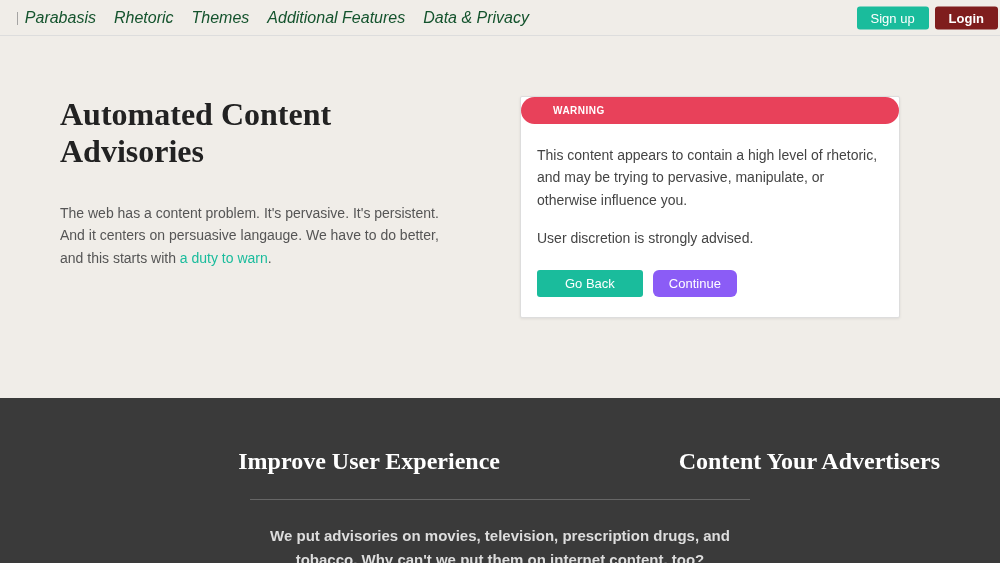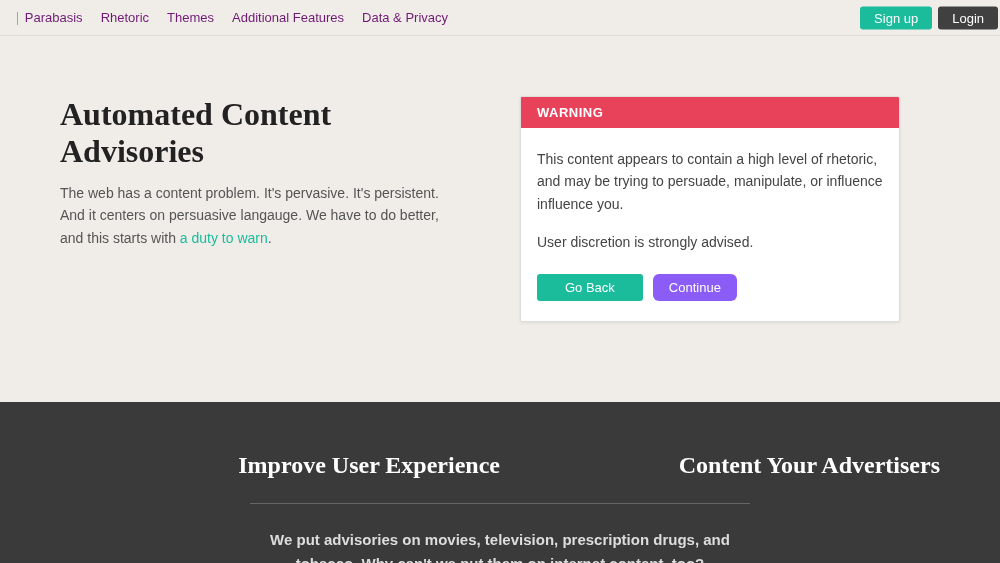--- a/index.html
+++ b/index.html
@@ -21,73 +21,75 @@
       gap: 0;
       font-size: 13px;
       color: #555;
     }
     .nav-separator {
       color: #888;
       margin-right: 6px;
       font-size: 14px;
     }
     .nav-link {
-      color: #701a75;
+      color: #14532d;
       text-decoration: none;
       margin-right: 18px;
-      font-size: 13px;
-      font-family: Arial, sans-serif;
+      font-size: 16px;
+      font-family: Arial, sans-serif;
+      font-style: italic;
     }
     .nav-right {
       position: absolute;
       right: 2px;
       top: 50%;
       transform: translateY(-50%);
       display: flex;
       gap: 6px;
     }
     .btn-signup {
       background: #1abc9c;
       color: white;
       border: none;
       padding: 4px 14px;
       border-radius: 3px;
       font-size: 13px;
       font-family: Arial, sans-serif;
       cursor: pointer;
     }
     .btn-login {
-      background: #404040;
+      background: #7f1d1d;
       color: white;
       border: none;
       padding: 4px 14px;
       border-radius: 3px;
       font-size: 13px;
       font-family: Arial, sans-serif;
       cursor: pointer;
+      font-weight: bold;
     }
 
     
     .main-section {
       background: #f0ede8;
       padding: 60px 60px 80px 60px;
       display: flex;
       align-items: flex-start;
       gap: 60px;
       min-height: 320px;
     }
     .main-left {
       flex: 1;
       max-width: 400px;
     }
     .main-left h1 {
       font-size: 32px;
       font-weight: bold;
       color: #222;
-      margin-bottom: 12px;
+      margin-bottom: 32px;
       font-family: Georgia, serif;
     }
     .main-left p {
       font-size: 14px;
       color: #555;
       line-height: 1.6;
       font-family: Arial, sans-serif;
     }
     .main-left a {
       color: #1abc9c;
@@ -100,25 +102,26 @@
       max-width: 380px;
       background: white;
       border: 1px solid #ddd;
       border-radius: 2px;
       overflow: hidden;
       box-shadow: 0 1px 3px rgba(0,0,0,0.08);
     }
     .warning-header {
       background: #e8415a;
       color: white;
-      padding: 8px 16px;
-      font-size: 13px;
+      padding: 8px 32px;
+      font-size: 10px;
       font-weight: bold;
       font-family: Arial, sans-serif;
       letter-spacing: 0.5px;
+      border-radius: 14px;
     }
     .warning-body {
       padding: 20px 16px;
     }
     .warning-body p {
       font-size: 14px;
       color: #444;
       line-height: 1.6;
       font-family: Arial, sans-serif;
       margin-bottom: 16px;
@@ -216,21 +219,21 @@
   <div class="main-left">
     <h1>Automated Content Advisories</h1>
     <p>
       <span>The web has a content problem. It's pervasive. It's persistent. And it centers on persuasive langauge. We have to do better, and this starts with </span><a href="#">a duty to warn</a><span>.</span>
     </p>
   </div>
 
   <div class="warning-card">
     <div class="warning-header">WARNING</div>
     <div class="warning-body">
-      <p>This content appears to contain a high level of rhetoric, and may be trying to persuade, manipulate, or influence influence you.</p>
+      <p>This content appears to contain a high level of rhetoric, and may be trying to pervasive, manipulate, or otherwise influence you.</p>
       <p class="discretion">User discretion is strongly advised.</p>
       <div class="warning-actions">
         <button class="btn-goback">Go Back</button>
         <button class="btn-continue">Continue</button>
       </div>
     </div>
   </div>
 </div>
 
 <div class="footer-section">

